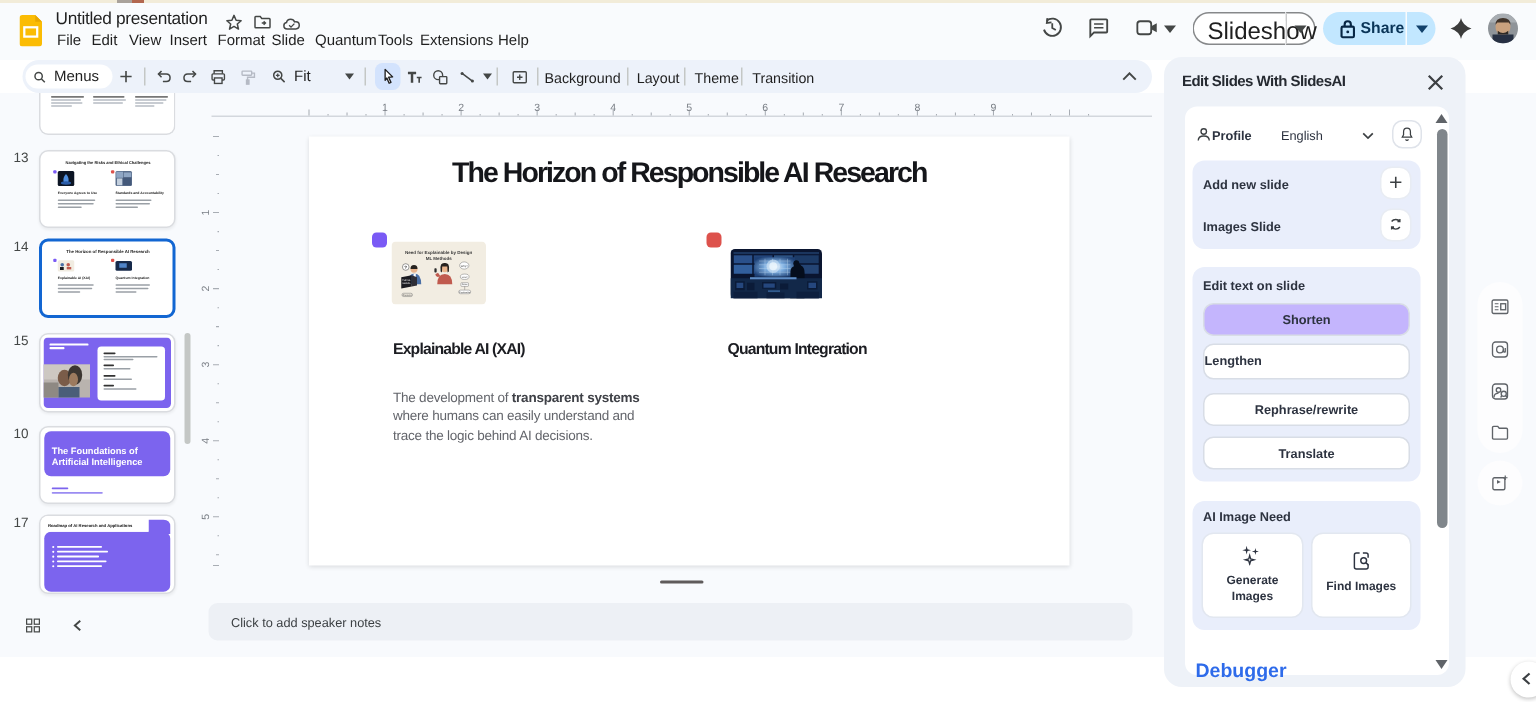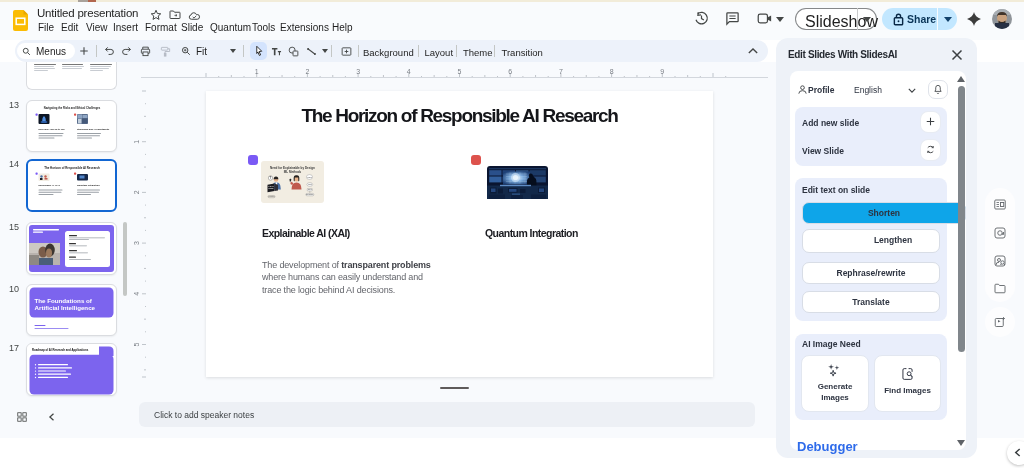--- a/index.html
+++ b/index.html
@@ -446,21 +446,21 @@
       <rect x="2" y="28.5" width="16" height="4.5"></rect>
       <rect x="24" y="29" width="12" height="4"></rect>
       <rect x="44" y="28.5" width="15" height="4.5"></rect>
     </g>
     <rect x="25" y="27.5" width="8" height="1.2" fill="#3f70ad" opacity="0.7"></rect>
   </svg>
 
   <div class="abs" style="left:56px;top:136px;font-size:10.5px;font-weight:bold;letter-spacing:-0.55px;color:#1c1d22;">Explainable AI (XAI)</div>
   <div class="abs" style="left:279px;top:136px;font-size:10.5px;font-weight:bold;letter-spacing:-0.55px;color:#1c1d22;">Quantum Integration</div>
 
-  <div class="abs" style="left:56px;top:168px;width:180px;font-size:9px;letter-spacing:-0.15px;line-height:12.4px;color:#63656b;">The development of <b style="color:#3f4147">transparent problems</b> where humans can easily understand and trace the logic behind AI decisions.</div>
+  <div class="abs" style="left:56px;top:168px;width:180px;font-size:9px;letter-spacing:-0.15px;line-height:12.4px;color:#63656b;">The development of <b style="color:#3f4147">transparent systems</b> where humans can easily understand and trace the logic behind AI decisions.</div>
 </div>
 
 <div class="abs" style="left:440px;top:387px;width:29px;height:2px;background:#5f5b5b;border-radius:1px;"></div>
 
 <div class="abs" style="left:0;top:438px;width:1024px;height:30px;background:#fff;"></div>
 <svg class="abs" style="left:17px;top:412px;" width="10" height="10" viewBox="0 0 20 20" fill="none" stroke="#444746" stroke-width="1.6">
     <rect x="1.5" y="1.5" width="6.8" height="6.8"></rect>
     <rect x="11.7" y="1.5" width="6.8" height="6.8"></rect>
     <rect x="1.5" y="11.7" width="6.8" height="6.8"></rect>
     <rect x="11.7" y="11.7" width="6.8" height="6.8"></rect>
@@ -493,31 +493,31 @@
     <path d="M12 3 Q6.5 3 6.5 9 L6.5 14 L4.5 17.5 L19.5 17.5 L17.5 14 L17.5 9 Q17.5 3 12 3 Z"></path>
     <path d="M9.8 21 Q10.3 23 12 23 Q13.7 23 14.2 21" stroke-width="1.8"></path>
   </svg>
 
 <div class="abs" style="left:795px;top:107px;width:152px;height:59px;background:#e9eefb;border-radius:8px;"></div>
 <div class="abs" style="left:802px;top:118px;font-size:8.5px;font-weight:bold;color:#2d3340;">Add new slide</div>
 <div class="abs" style="left:921px;top:112px;width:19px;height:20px;background:#fff;border-radius:7px;box-shadow:0 0 0 1px #e8ecf3;"></div>
 <svg class="abs" style="left:926px;top:117px;" width="9" height="9" viewBox="0 0 12 12" stroke="#3c4043" stroke-width="1.4">
     <path d="M6 1 L6 11 M1 6 L11 6"></path>
   </svg>
-<div class="abs" style="left:802px;top:146px;font-size:8.5px;font-weight:bold;color:#2d3340;">View Slide</div>
+<div class="abs" style="left:802px;top:146px;font-size:8.5px;font-weight:bold;color:#2d3340;">Images Slide</div>
 <div class="abs" style="left:921px;top:140px;width:19px;height:20px;background:#fff;border-radius:7px;box-shadow:0 0 0 1px #e8ecf3;"></div>
 <svg class="abs" style="left:925px;top:144px;" width="11" height="11" viewBox="0 0 24 24" fill="none" stroke="#3c4043" stroke-width="2">
     <path d="M6 8 Q8 5 12 5 Q16 5 18 8 M18 4.5 L18 8 L14.5 8"></path>
     <path d="M18 16 Q16 19 12 19 Q8 19 6 16 M6 19.5 L6 16 L9.5 16"></path>
   </svg>
 
 <div class="abs" style="left:795px;top:178px;width:152px;height:143px;background:#e9eefb;border-radius:8px;"></div>
 <div class="abs" style="left:802px;top:185px;font-size:8.5px;font-weight:bold;color:#2d3340;">Edit text on slide</div>
-<div class="abs" style="left:802px;top:202px;width:164px;height:22px;background:#0ea5e9;border:1px solid #d8dde6;border-radius:7px;text-align:center;line-height:21px;font-size:8.5px;font-weight:bold;color:#2d3340;">Shorten</div>
-<div class="abs" style="left:802px;top:229px;width:138px;height:24px;background:#fff;border:1px solid #d8dde6;border-radius:7px;text-align:center;line-height:21px;font-size:8.5px;font-weight:bold;color:#2d3340;padding-left:44px;">Lengthen</div>
+<div class="abs" style="left:802px;top:202px;width:138px;height:22px;background:#c4b5fd;border:1px solid #d8dde6;border-radius:7px;text-align:center;line-height:21px;font-size:8.5px;font-weight:bold;color:#2d3340;">Shorten</div>
+<div class="abs" style="left:802px;top:229px;width:138px;height:24px;background:#fff;border:1px solid #d8dde6;border-radius:7px;text-align:left;line-height:21px;font-size:8.5px;font-weight:bold;color:#2d3340;">Lengthen</div>
 <div class="abs" style="left:802px;top:262px;width:138px;height:22px;background:#fff;border:1px solid #d8dde6;border-radius:7px;text-align:center;line-height:21px;font-size:8.5px;font-weight:bold;color:#2d3340;">Rephrase/rewrite</div>
 <div class="abs" style="left:802px;top:291px;width:138px;height:22px;background:#fff;border:1px solid #d8dde6;border-radius:7px;text-align:center;line-height:21px;font-size:8.5px;font-weight:bold;color:#2d3340;">Translate</div>
 
 <div class="abs" style="left:795px;top:334px;width:152px;height:86px;background:#e9eefb;border-radius:8px;"></div>
 <div class="abs" style="left:802px;top:339px;font-size:8.5px;font-weight:bold;color:#2d3340;">AI Image Need</div>
 <div class="abs" style="left:801px;top:355px;width:68px;height:57px;background:#fff;border:1px solid #e2e7f0;border-radius:8px;"></div>
 <div class="abs" style="left:874px;top:355px;width:67px;height:57px;background:#fff;border:1px solid #e2e7f0;border-radius:8px;"></div>
 <svg class="abs" style="left:827px;top:363px;" width="14" height="14" viewBox="0 0 24 24" fill="#2d3340">
     <path d="M7 1.5 L8 5.5 L12 6.5 L8 7.5 L7 11.5 L6 7.5 L2 6.5 L6 5.5 Z"></path>
     <path d="M17 4 L17.8 7.2 L21 8 L17.8 8.8 L17 12 L16.2 8.8 L13 8 L16.2 7.2 Z"></path>

